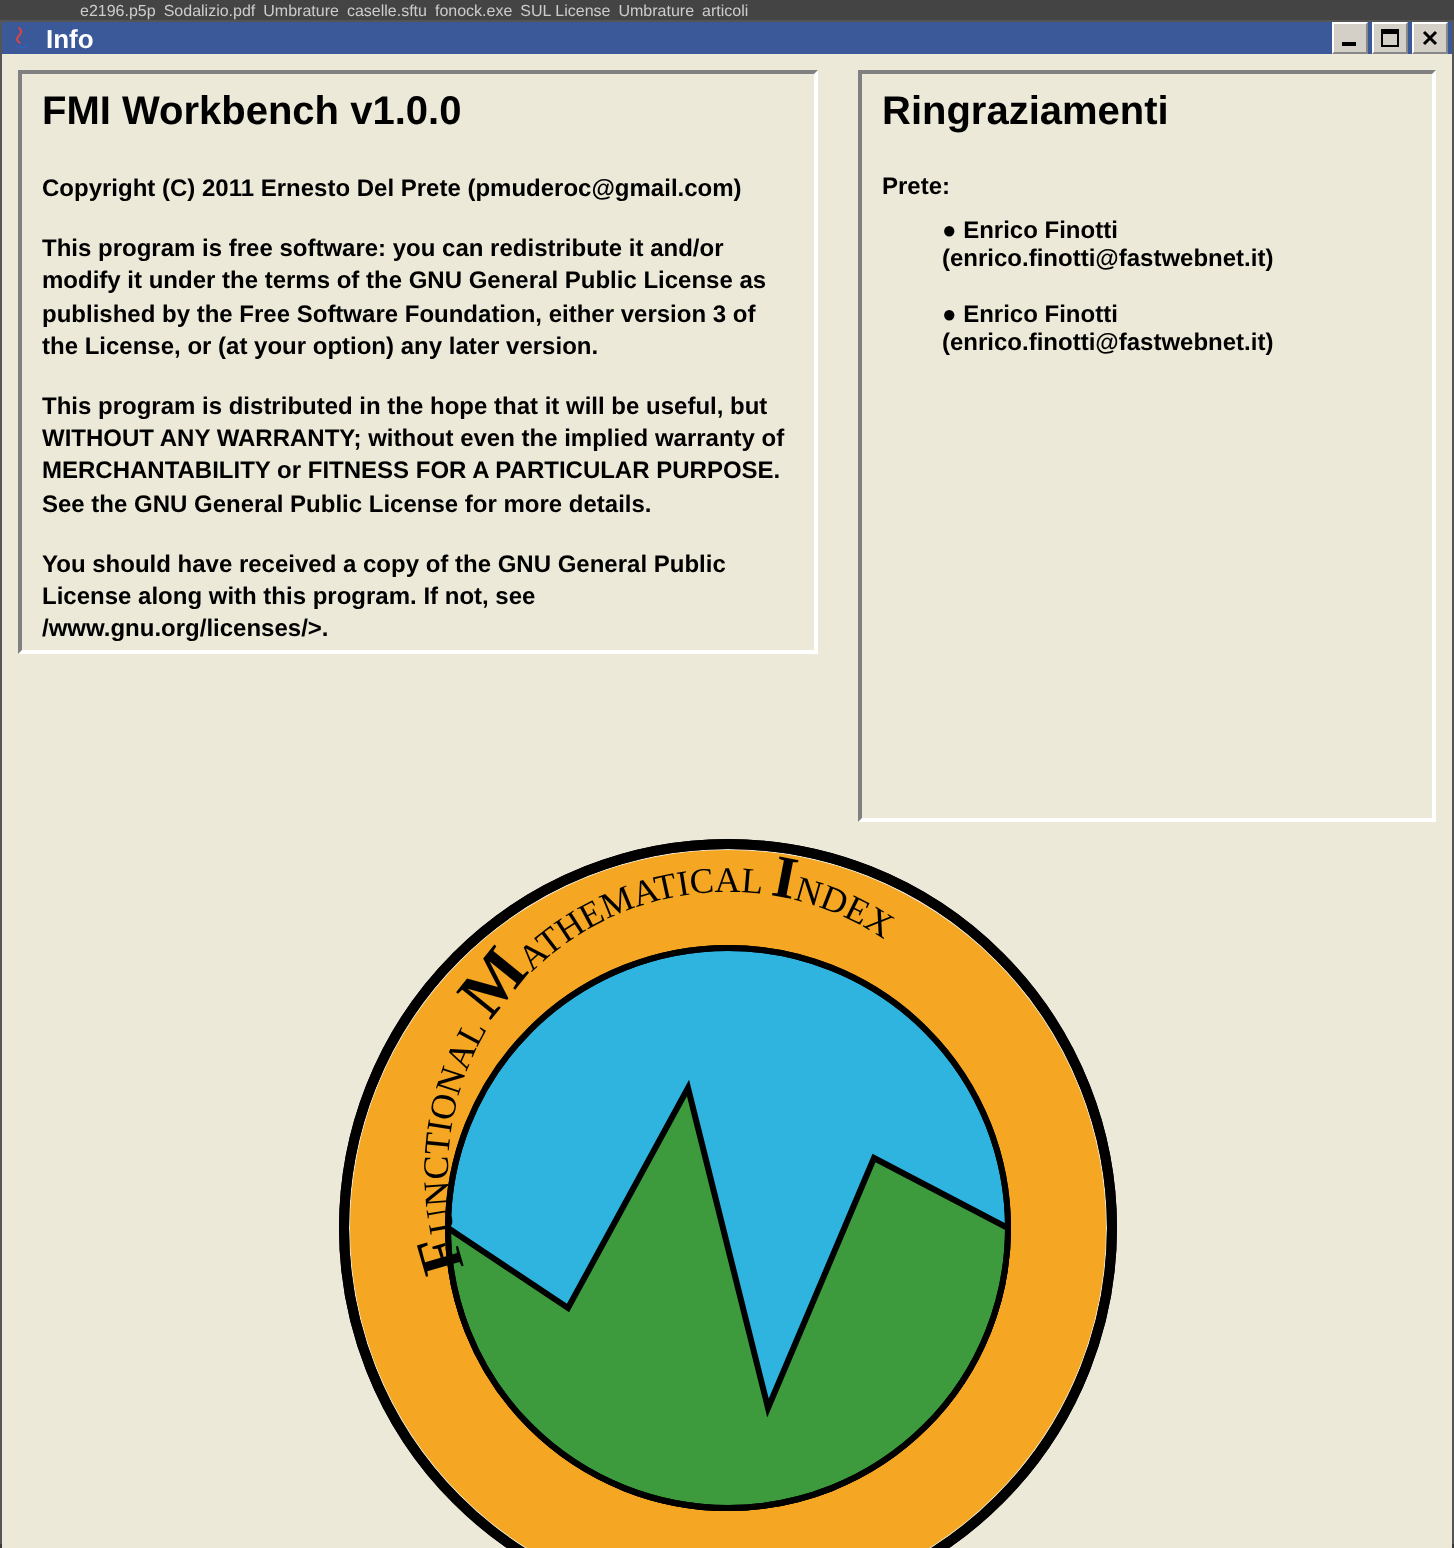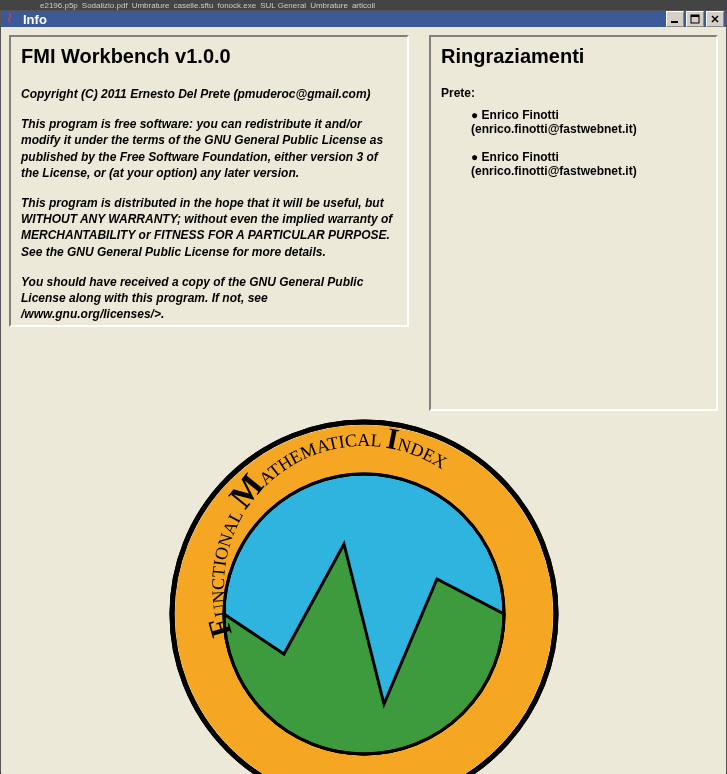--- a/index.html
+++ b/index.html
@@ -117,21 +117,20 @@
       font-weight: bold;
       margin-bottom: 18px;
     }
     .panel-text {
       font-size: 12px;
       font-weight: bold;
       line-height: 1.35;
     }
     .panel-text p {
       margin-bottom: 14px;
-      font-style: italic;
     }
     .credits-section {
       font-size: 12px;
       font-weight: bold;
     }
     .credits-label {
       margin-bottom: 8px;
     }
     .credits-item {
       padding-left: 30px;
@@ -170,21 +169,21 @@
   </style>
 </head>
 <body>
 
 <div class="taskbar">
   <span>e2196.p5p</span>
   <span>Sodalizio.pdf</span>
   <span>Umbrature</span>
   <span>caselle.sftu</span>
   <span>fonock.exe</span>
-  <span>SUL General</span>
+  <span>SUL License</span>
   <span>Umbrature</span>
   <span>articoli</span>
 </div>
 
 <div class="window">
   <div class="titlebar">
     <div class="titlebar-icon">
       <svg viewBox="0 0 16 16">
         <path d="M6 2 Q9 4 6 7 Q4 9 7 11" stroke="#d44" stroke-width="1.2" fill="none"></path>
         <path d="M3 12 Q8 14 13 12 Q8 15 3 12" fill="#36c"></path>

